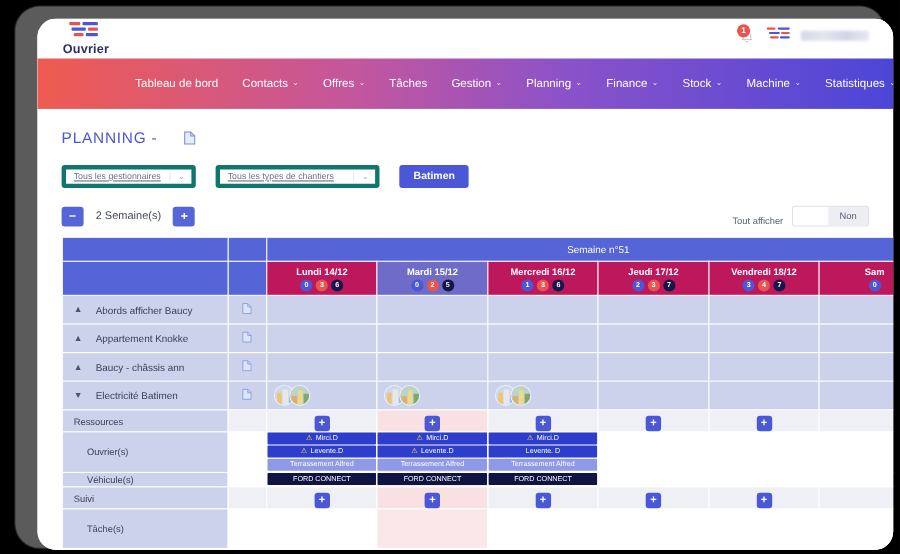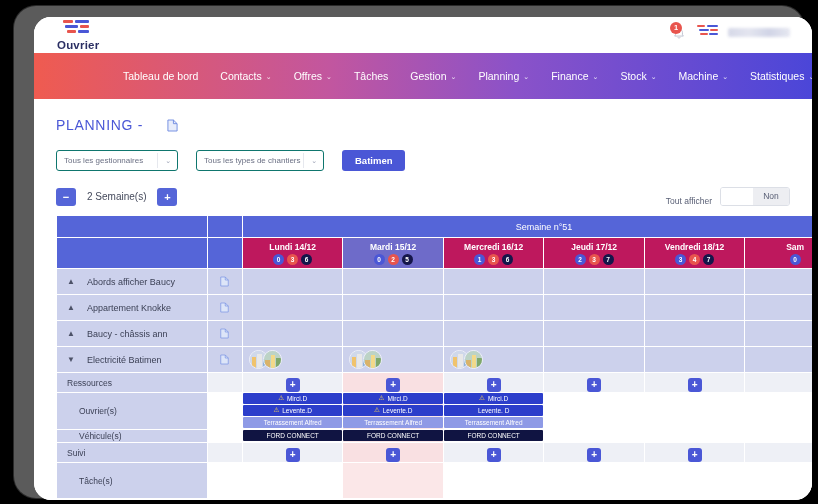--- a/index.html
+++ b/index.html
@@ -90,56 +90,57 @@
   .nav {
     height: 46px;
     background: linear-gradient(90deg, #ef5b50 0%, #c2569f 38%, #8a52c9 62%, #4b46d8 100%);
     display: flex; align-items: center;
     padding-left: 78px;
   }
   .nav-item {
     color: #fff; font-size: 10.5px;
     padding: 4px 11px;
     white-space: nowrap;
-    display: flex; align-items: center; gap: 4px;
+    display: flex; gap: 4px;
     cursor: pointer;
   }
   .caret { font-size: 7px; opacity: .85; position: relative; top: 1px; }
 
   
   .content { padding: 18px 22px 0 22px; }
   .page-head { display: flex; align-items: center; gap: 24px; }
   .page-title {
     color: #4a57d6; font-size: 14px; letter-spacing: .7px; font-weight: 400;
   }
   .doc-ico { width: 11px; height: 13px; }
 
   .filters {
     display: flex; align-items: center; gap: 18px;
     margin-top: 17px;
   }
   .select {
     position: relative;
     width: 122px; height: 21px;
-    border: 1px solid #0f766e;
+    border: 4px solid #0f766e;
     border-radius: 3px;
     background: #fff;
     font-size: 8px; color: #6b7084;
     display: flex; align-items: center;
     padding-left: 7px;
+    text-decoration: underline;
   }
   .select .sep {
     position: absolute; right: 19px; top: 2px; bottom: 2px;
     width: 1px; background: #e6e8ee;
   }
   .select .arw {
     position: absolute; right: 6px; top: 50%; transform: translateY(-50%);
     font-size: 7px; color: #9aa0b4;
   }
-  .select.wide { width: 128px; }
+  .select.wide { width: 149px; }
   .btn-filtrer {
     background: #4a57d6; color: #fff;
     font-size: 9.5px; font-weight: 700;
     padding: 5px 13px; border-radius: 3px; border: none;
     cursor: pointer;
   }
 
   .weekbar {
     margin-top: 16px;
     display: flex; align-items: center; justify-content: space-between;

